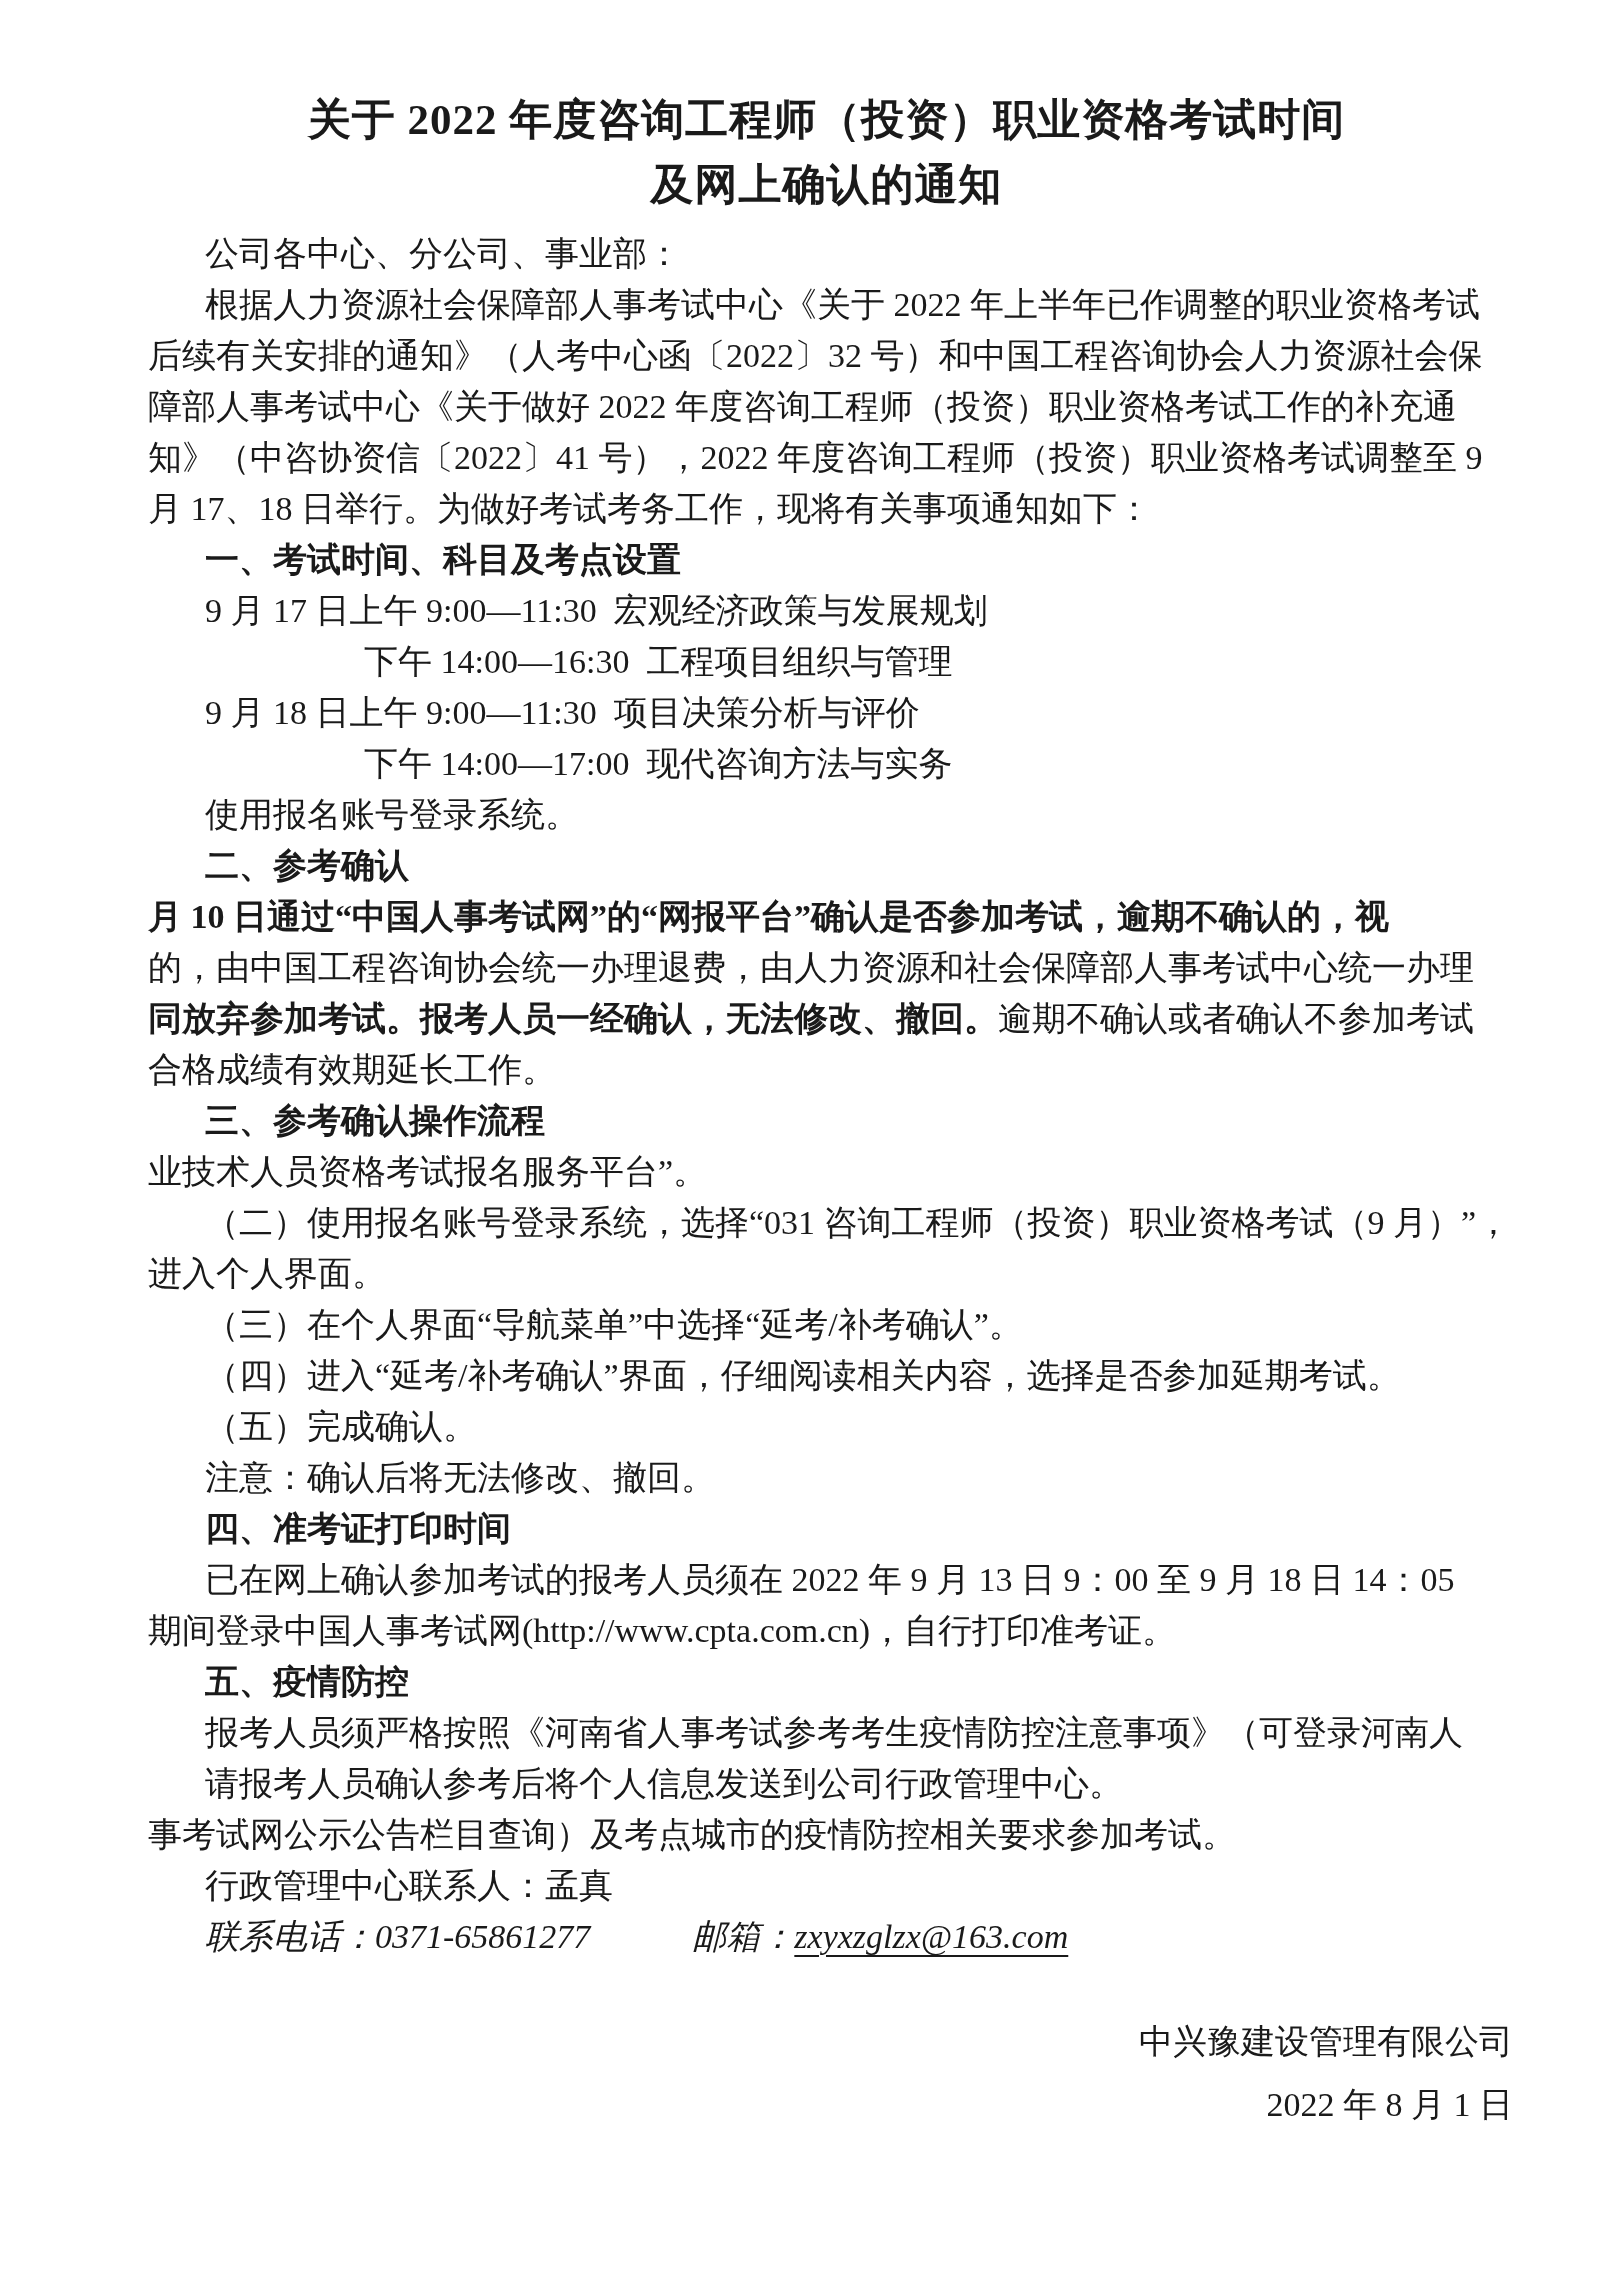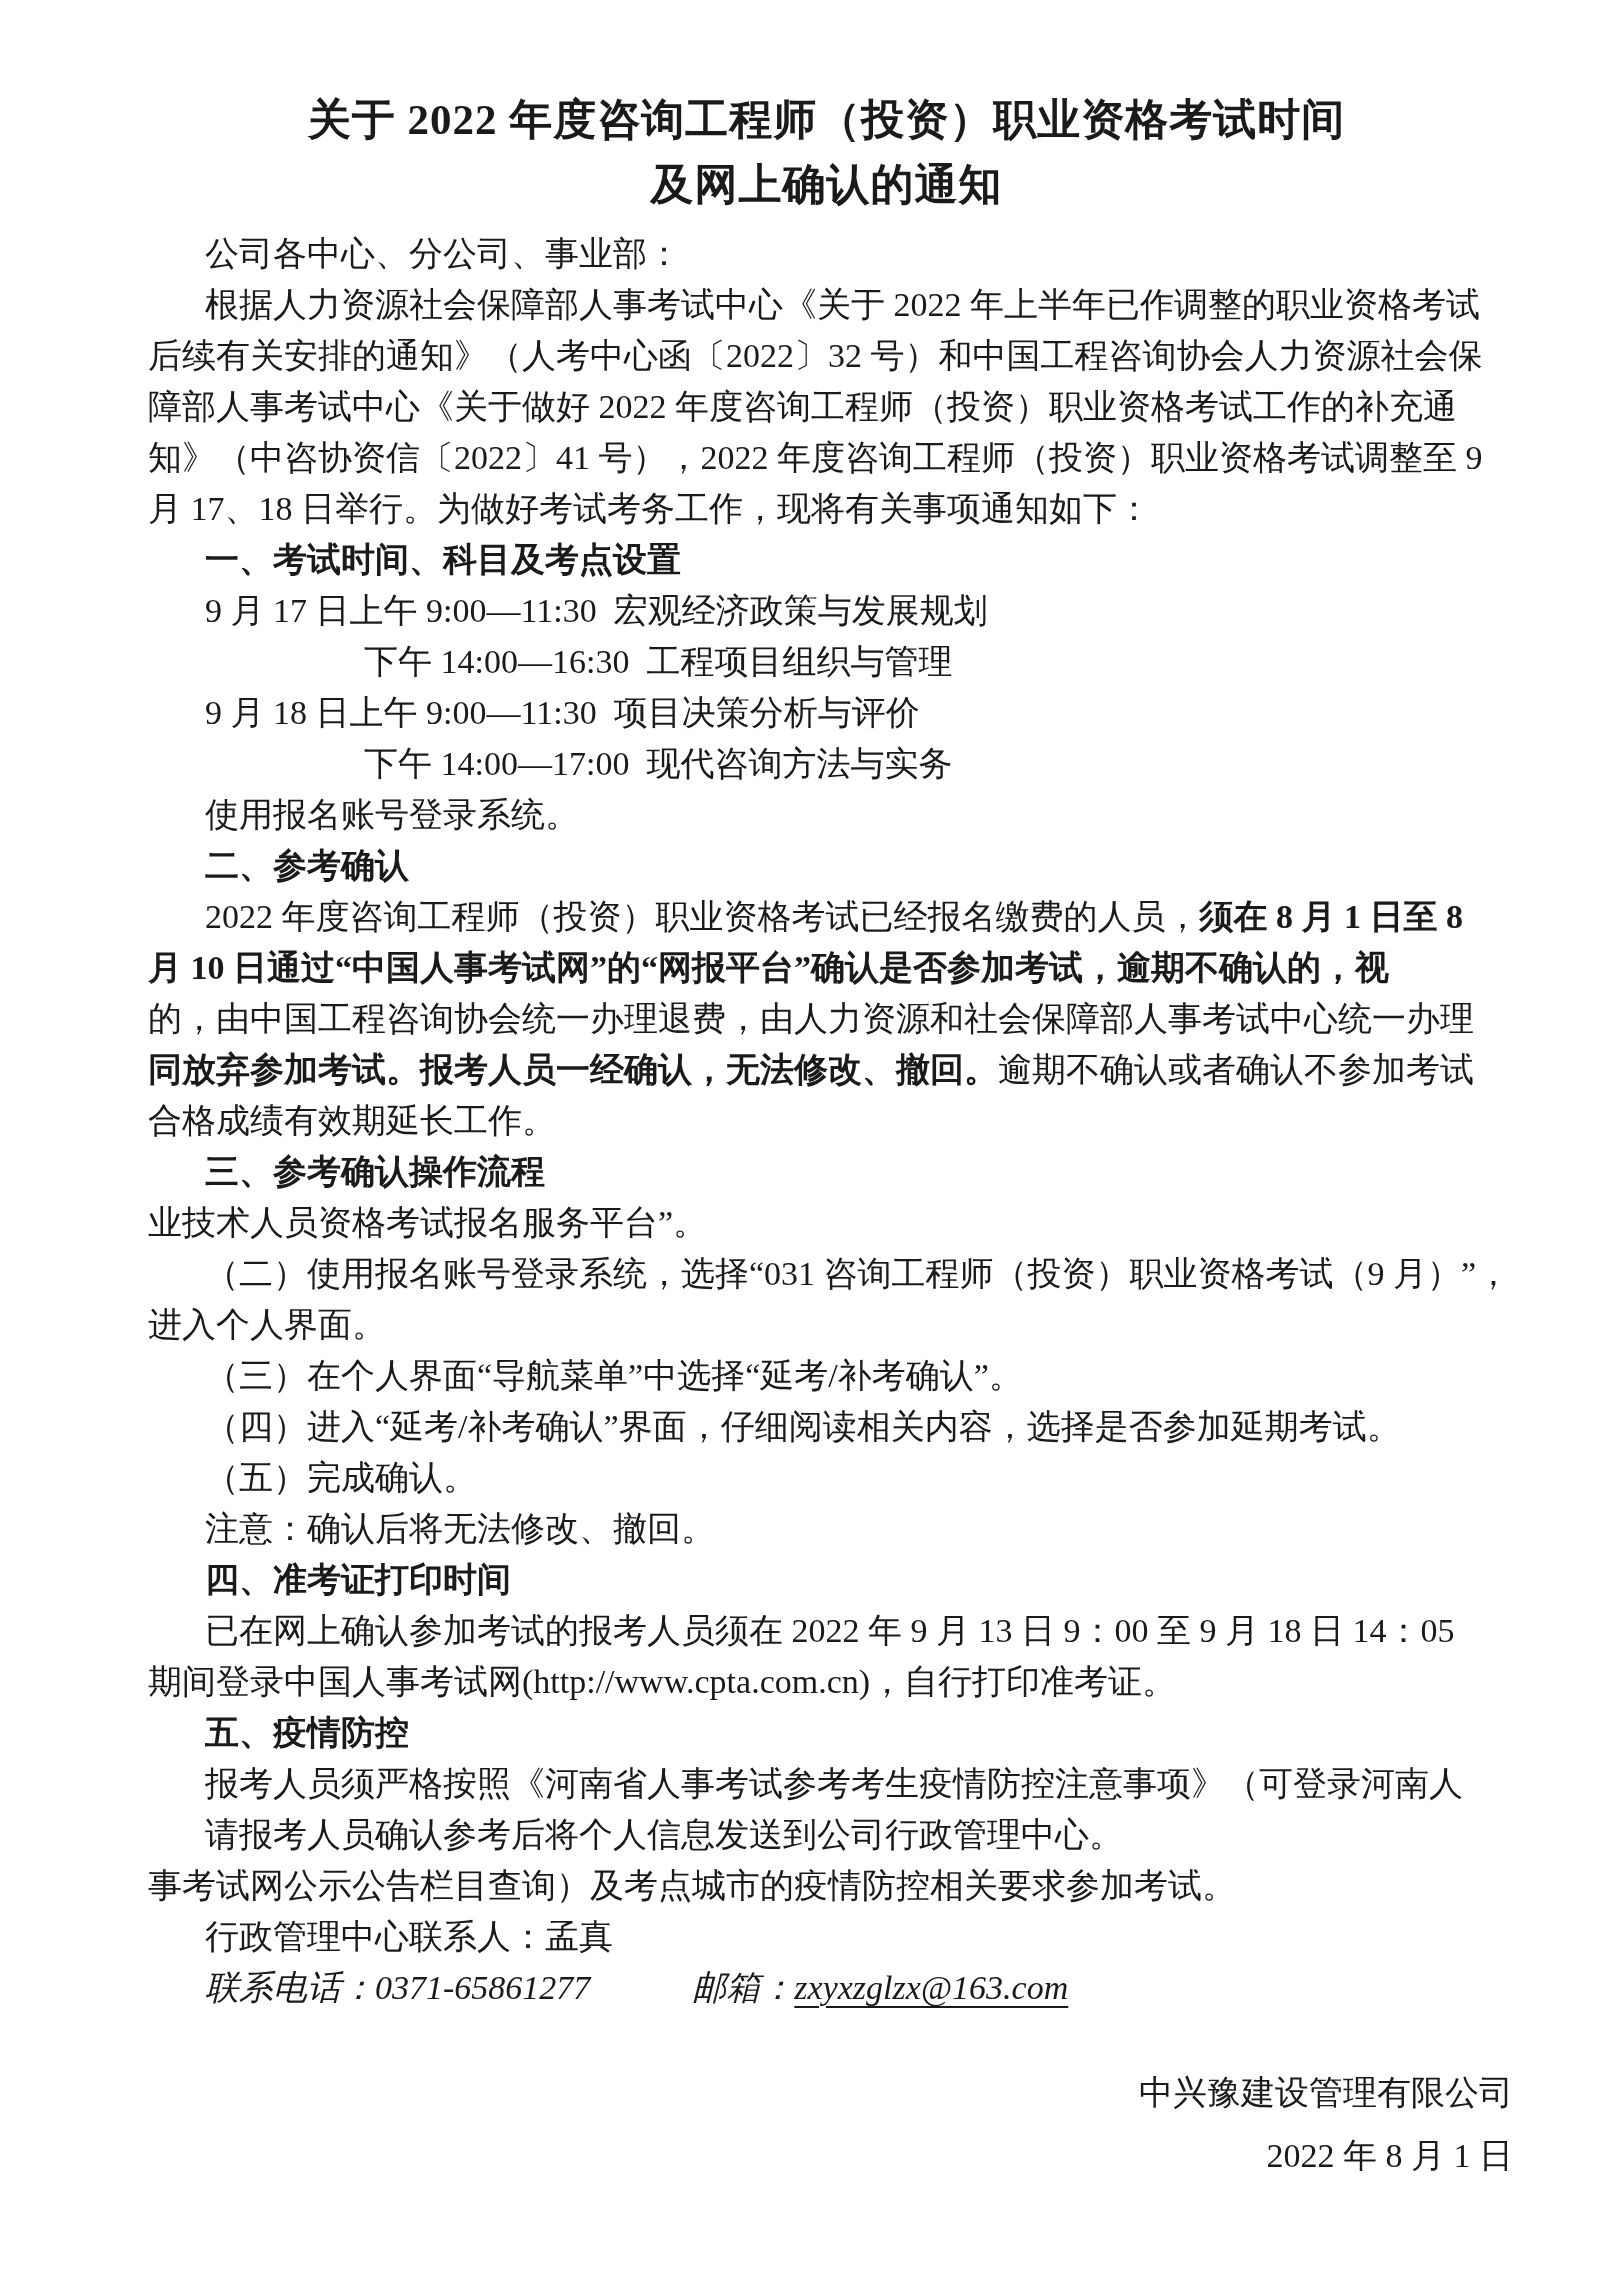--- a/index.html
+++ b/index.html
@@ -67,21 +67,20 @@
       <div class="line"><span class="seg">障部人事考试中心《关于做好 2022 年度咨询工程师（投资）职业资格考试工作的补充通</span></div>
       <div class="line"><span class="seg">知》（中咨协资信〔2022〕41 号），2022 年度咨询工程师（投资）职业资格考试调整至 9</span></div>
       <div class="line"><span class="seg">月 17、18 日举行。为做好考试考务工作，现将有关事项通知如下：</span></div>
       <div class="line" style="padding-left: 57px;"><span class="seg b">一、考试时间、科目及考点设置</span></div>
       <div class="line" style="padding-left: 57px;"><span class="seg">9 月 17 日上午 9:00—11:30  宏观经济政策与发展规划</span></div>
       <div class="line" style="padding-left: 216px;"><span class="seg">下午 14:00—16:30  工程项目组织与管理</span></div>
       <div class="line" style="padding-left: 57px;"><span class="seg">9 月 18 日上午 9:00—11:30  项目决策分析与评价</span></div>
       <div class="line" style="padding-left: 216px;"><span class="seg">下午 14:00—17:00  现代咨询方法与实务</span></div>
       <div class="line" style="padding-left: 57px;"><span class="seg">使用报名账号登录系统。</span></div>
       <div class="line" style="padding-left: 57px;"><span class="seg b">二、参考确认</span></div>
-      <div class="line" style="padding-left: 57px;"><span class="seg">2022 年度咨询工程师（投资）职业资格考试已经报名缴费的人员，</span><span class="seg b">须在 8 月 1 日至 8</span></div>
       <div class="line"><span class="seg b">月 10 日通过“中国人事考试网”的“网报平台”确认是否参加考试，逾期不确认的，视</span></div>
       <div class="line"><span class="seg">的，由中国工程咨询协会统一办理退费，由人力资源和社会保障部人事考试中心统一办理</span></div>
       <div class="line"><span class="seg b">同放弃参加考试。报考人员一经确认，无法修改、撤回。</span><span class="seg">逾期不确认或者确认不参加考试</span></div>
       <div class="line"><span class="seg">合格成绩有效期延长工作。</span></div>
       <div class="line" style="padding-left: 57px;"><span class="seg b">三、参考确认操作流程</span></div>
       <div class="line"><span class="seg">业技术人员资格考试报名服务平台”。</span></div>
       <div class="line" style="padding-left: 57px;"><span class="seg">（二）使用报名账号登录系统，选择“031 咨询工程师（投资）职业资格考试（9 月）”，</span></div>
       <div class="line"><span class="seg">进入个人界面。</span></div>
       <div class="line" style="padding-left: 57px;"><span class="seg">（三）在个人界面“导航菜单”中选择“延考/补考确认”。</span></div>
       <div class="line" style="padding-left: 57px;"><span class="seg">（四）进入“延考/补考确认”界面，仔细阅读相关内容，选择是否参加延期考试。</span></div>

